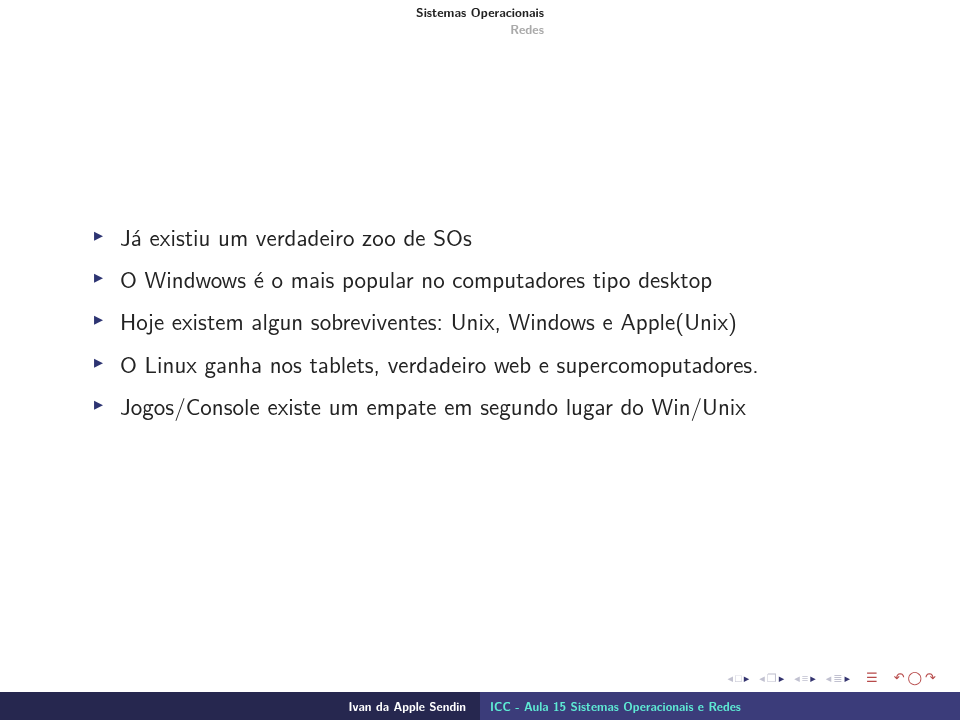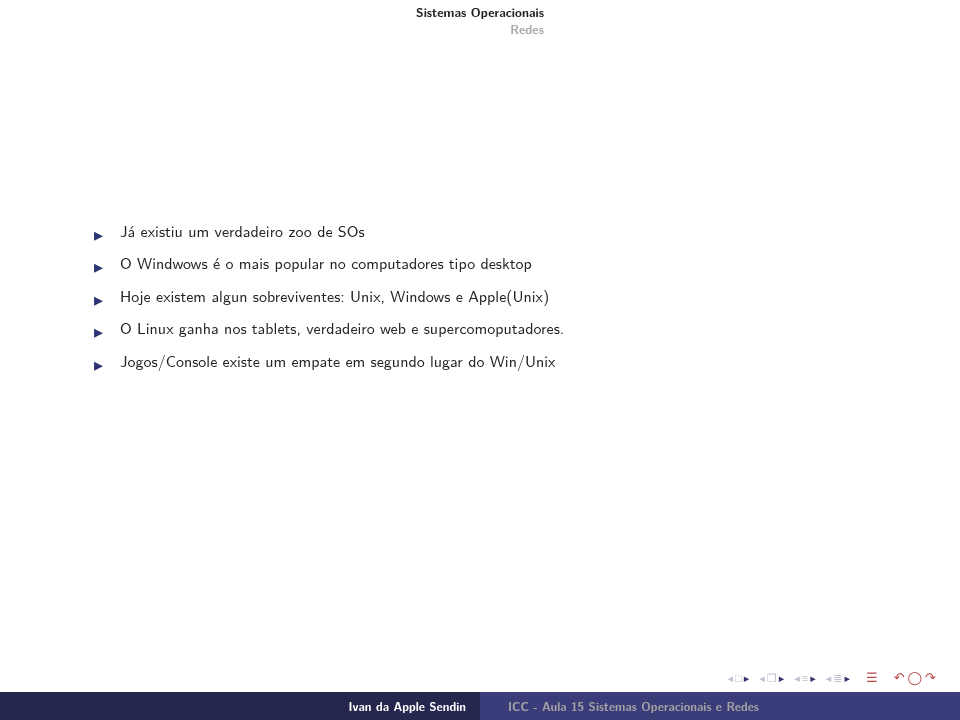--- a/index.html
+++ b/index.html
@@ -29,21 +29,21 @@
     position: absolute;
     top: 220px;
     left: 90px;
     right: 60px;
   }
   .bullet-list { list-style: none; }
   .bullet-item {
     position: relative;
     padding-left: 30px;
     margin-bottom: 10px;
-    font-size: 16px;
+    font-size: 23px;
     color: #232323;
     line-height: 1.4;
     font-family: "Latin Modern Sans", "Lucida Grande", Arial, sans-serif;
   }
   .bullet-item::before {
     content: "▸";
     position: absolute;
     left: 4px;
     top: 1px;
     color: #2d3472;
@@ -64,27 +64,27 @@
     font-size: 12px;
     font-weight: bold;
     display: flex;
     align-items: center;
     justify-content: flex-end;
     padding-right: 14px;
   }
   .footer-right {
     width: 50%;
     background: #3b3c7a;
-    color: #a3a3a3;
+    color: #5eead4;
     font-size: 12px;
     font-weight: bold;
     display: flex;
     align-items: center;
     justify-content: flex-start;
-    padding-left: 28px;
+    padding-left: 10px;
   }
   .nav-icons {
     position: absolute;
     bottom: 34px;
     right: 24px;
     display: flex;
     align-items: center;
     gap: 10px;
     font-size: 14px;
   }

